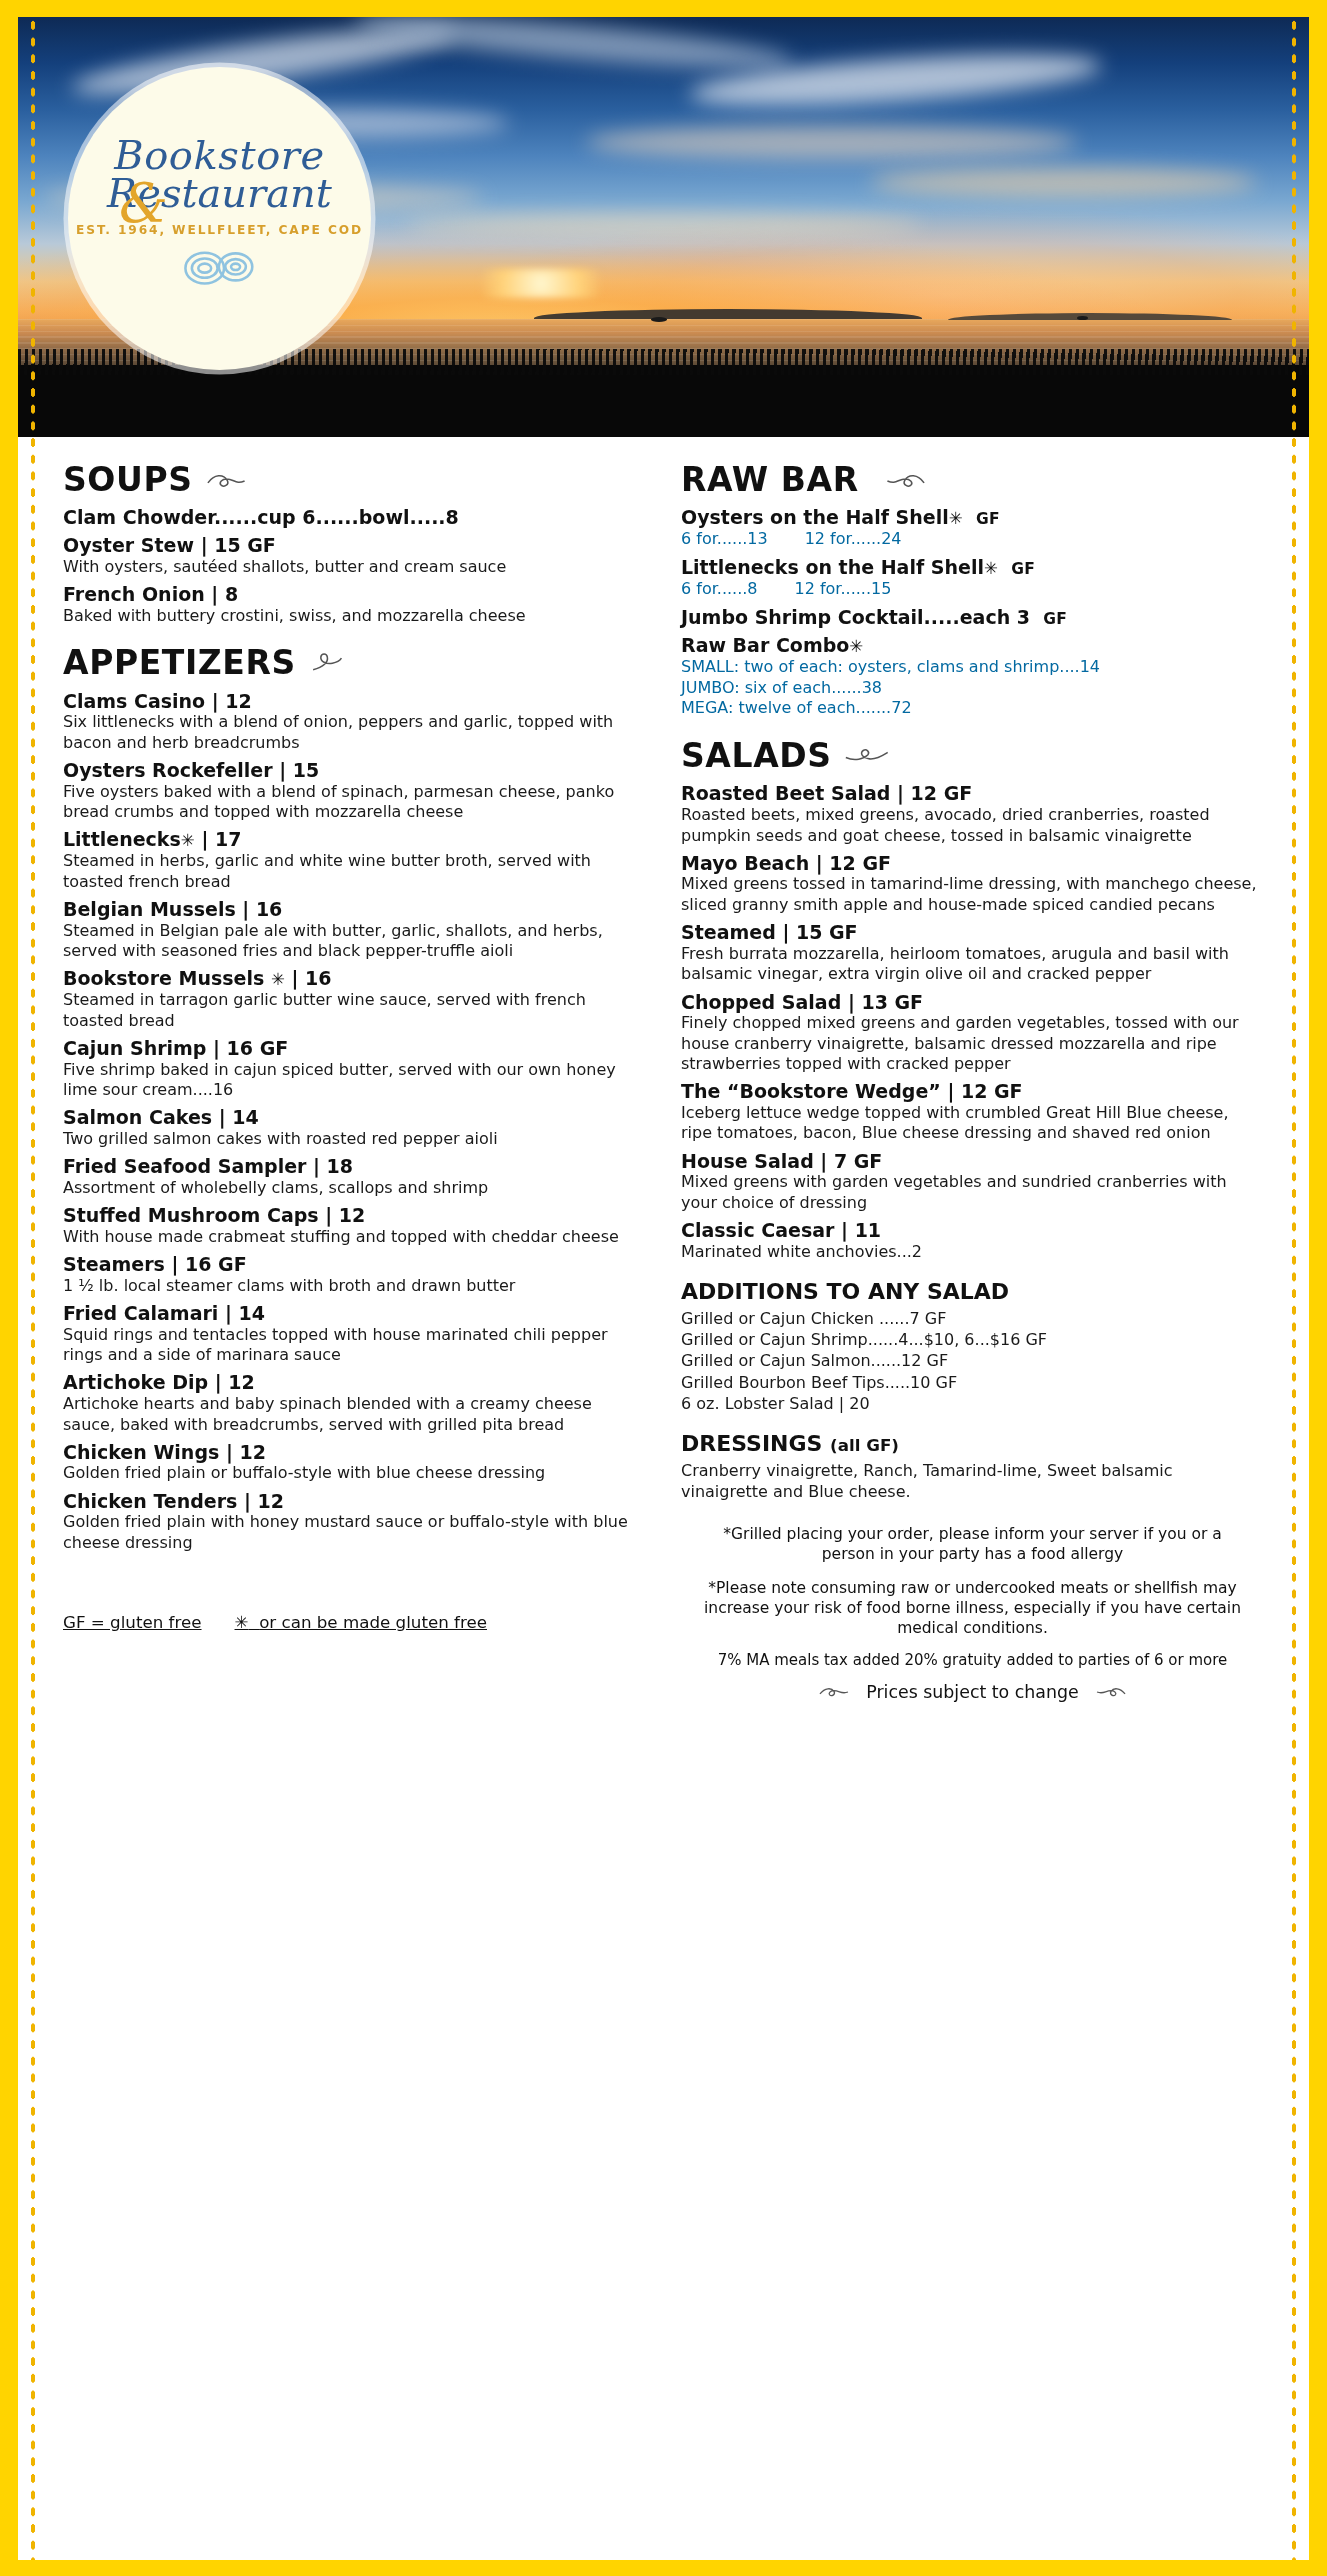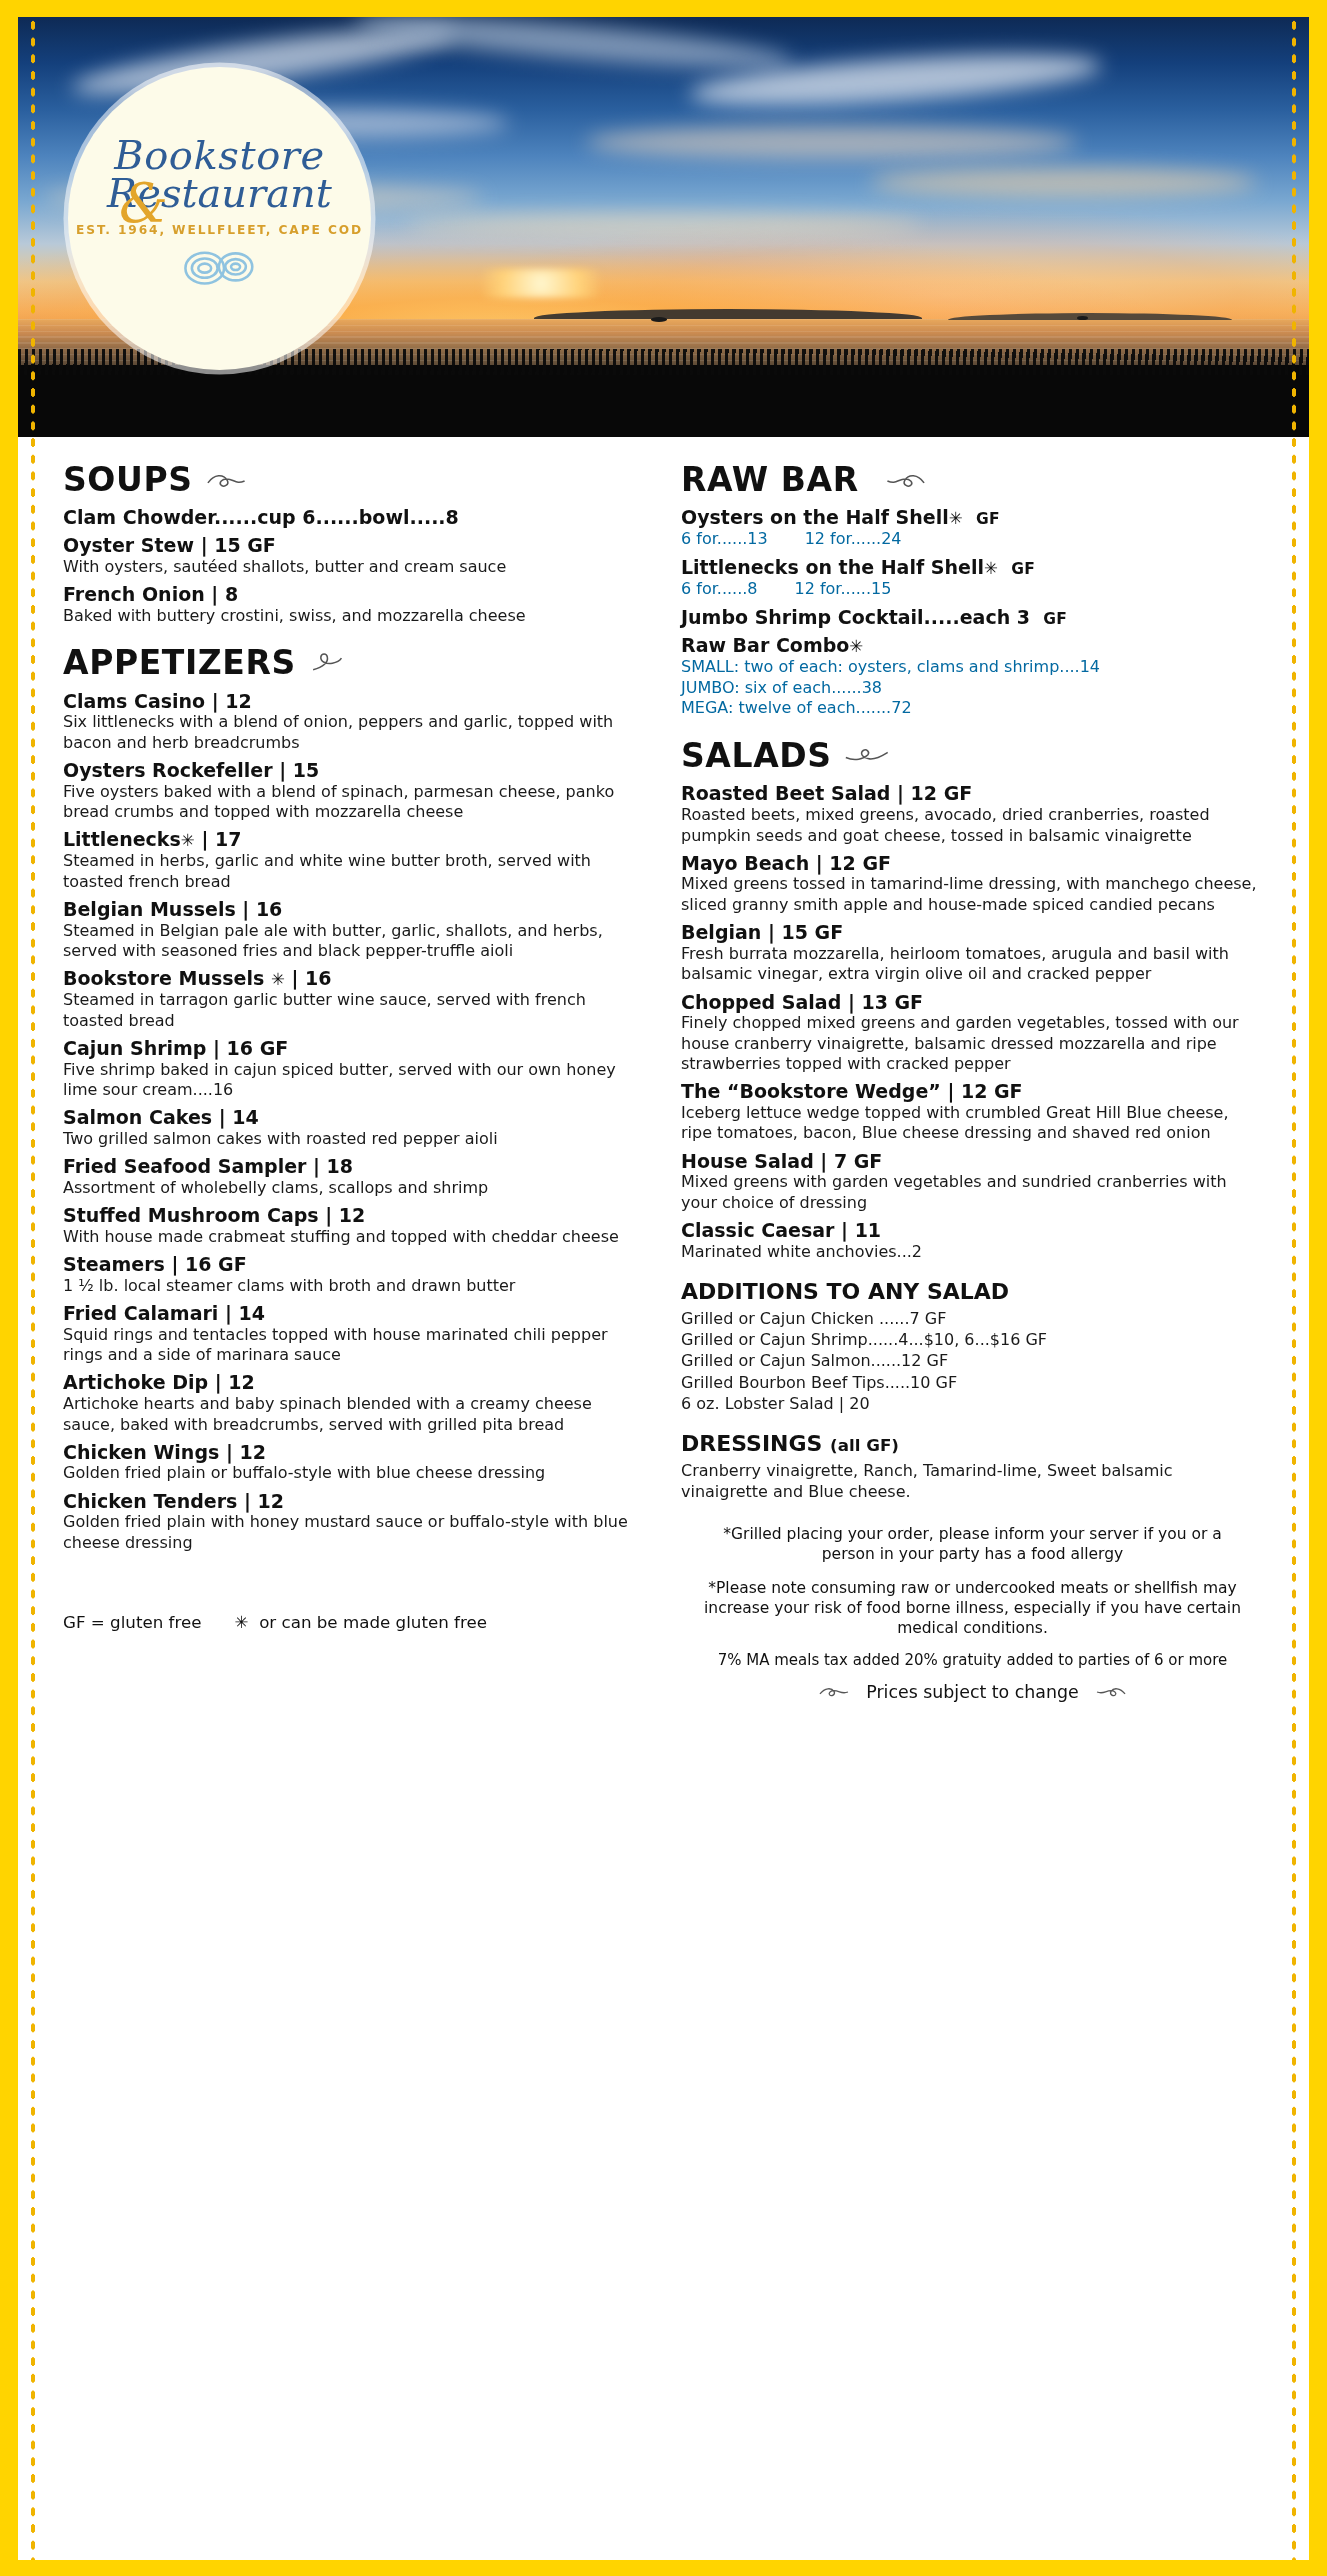--- a/index.html
+++ b/index.html
@@ -233,21 +233,21 @@
   .prices {
     margin-top: 11.6px;
     font-size: 17.4px;
     color:#111;
     display:flex; align-items:center; justify-content:center; gap:10.3px;
   }
   .legend {
     margin-top: 59px;
     font-size: 16.7px;
     color:#111;
-    display:flex; gap: 33px; align-items:center;
+    display:flex; gap: 33px; align-items:center;text-decoration:underline;
   }
   svg { display:block; }
 </style>
 </head>
 <body>
 
 <div class="page">
   <div class="sheet">
 
     <div class="dots left"></div>
@@ -431,21 +431,21 @@
 
         <div class="item">
           <div class="item-title"><span>Roasted Beet Salad</span>&nbsp;<span class="price">| 12  GF</span></div>
           <div class="item-desc">Roasted beets, mixed greens, avocado, dried cranberries, roasted pumpkin seeds and goat cheese, tossed in balsamic vinaigrette</div>
         </div>
         <div class="item">
           <div class="item-title"><span>Mayo Beach</span>&nbsp;<span class="price">| 12  GF</span></div>
           <div class="item-desc">Mixed greens tossed in tamarind-lime dressing, with manchego cheese, sliced granny smith apple and house-made spiced candied pecans</div>
         </div>
         <div class="item">
-          <div class="item-title"><span>Belgian</span>&nbsp;<span class="price">| 15  GF</span></div>
+          <div class="item-title"><span>Steamed</span>&nbsp;<span class="price">| 15  GF</span></div>
           <div class="item-desc">Fresh burrata mozzarella, heirloom tomatoes, arugula and basil with balsamic vinegar, extra virgin olive oil and cracked pepper</div>
         </div>
         <div class="item">
           <div class="item-title"><span>Chopped Salad</span>&nbsp;<span class="price">| 13  GF</span></div>
           <div class="item-desc">Finely chopped mixed greens and garden vegetables, tossed with our house cranberry vinaigrette, balsamic dressed mozzarella and ripe strawberries topped with cracked pepper</div>
         </div>
         <div class="item">
           <div class="item-title"><span>The “Bookstore Wedge”</span>&nbsp;<span class="price">| 12  GF</span></div>
           <div class="item-desc">Iceberg lettuce wedge topped with crumbled Great Hill Blue cheese, ripe tomatoes, bacon, Blue cheese dressing and shaved red onion</div>
         </div>

